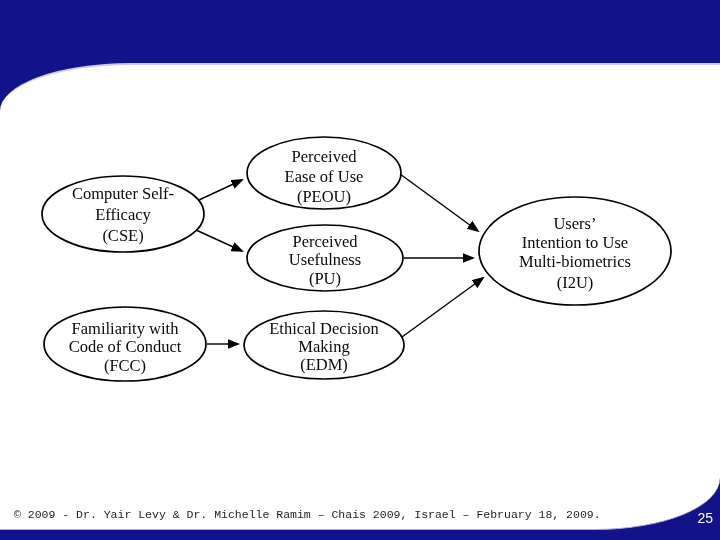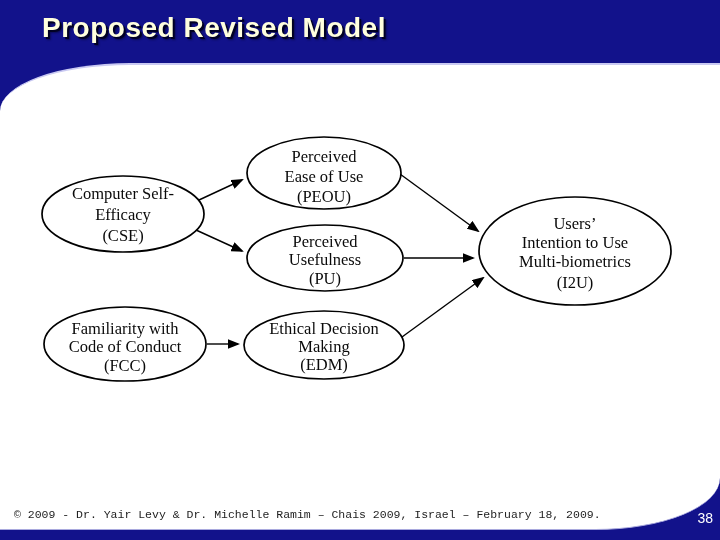--- a/index.html
+++ b/index.html
@@ -49,21 +49,20 @@
     position:absolute; right:7px; top:510px;
     font-size:14px; color:#FFFFFF;
     font-family:"Liberation Sans", sans-serif;
   }
 </style>
 </head>
 <body>
 
 <div class="slide">
 
-  <h1 class="title">Proposed Revised Model</h1>
 
   <div class="panel"></div>
 
   <svg class="diagram" viewBox="0 0 720 540">
     <defs>
       <marker id="ah" markerWidth="9" markerHeight="7" refX="7.5" refY="3.5" orient="auto">
         <path d="M0,0 L9,3.5 L0,7 z" fill="#000"></path>
       </marker>
     </defs>
 
@@ -115,15 +114,15 @@
       <ellipse cx="575" cy="251" rx="96" ry="54" fill="#fff" stroke="#000" stroke-width="1.7"></ellipse>
       <text x="575" y="229" text-anchor="middle">Users’</text>
       <text x="575" y="248" text-anchor="middle">Intention to Use</text>
       <text x="575" y="267" text-anchor="middle">Multi-biometrics</text>
       <text x="575" y="288" text-anchor="middle">(I2U)</text>
     </g>
   </svg>
 
   <div class="footer">© 2009 - Dr. Yair Levy &amp; Dr. Michelle Ramim – Chais 2009, Israel – February 18, 2009.</div>
 
-  <div class="page-number">38</div>
+  <div class="page-number">25</div>
 
 </div>
 
 </body></html>

